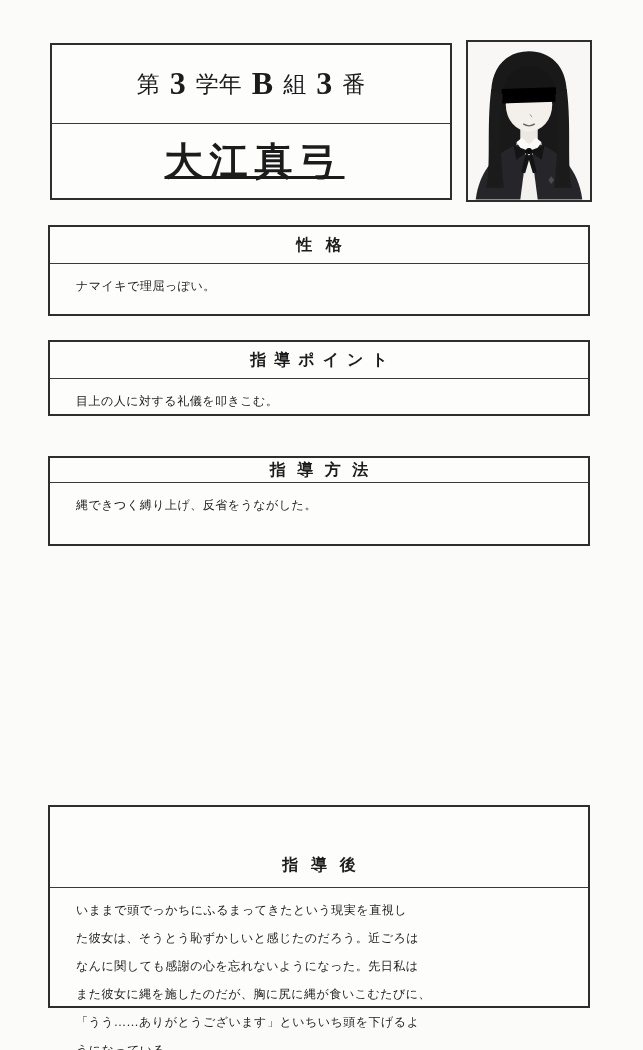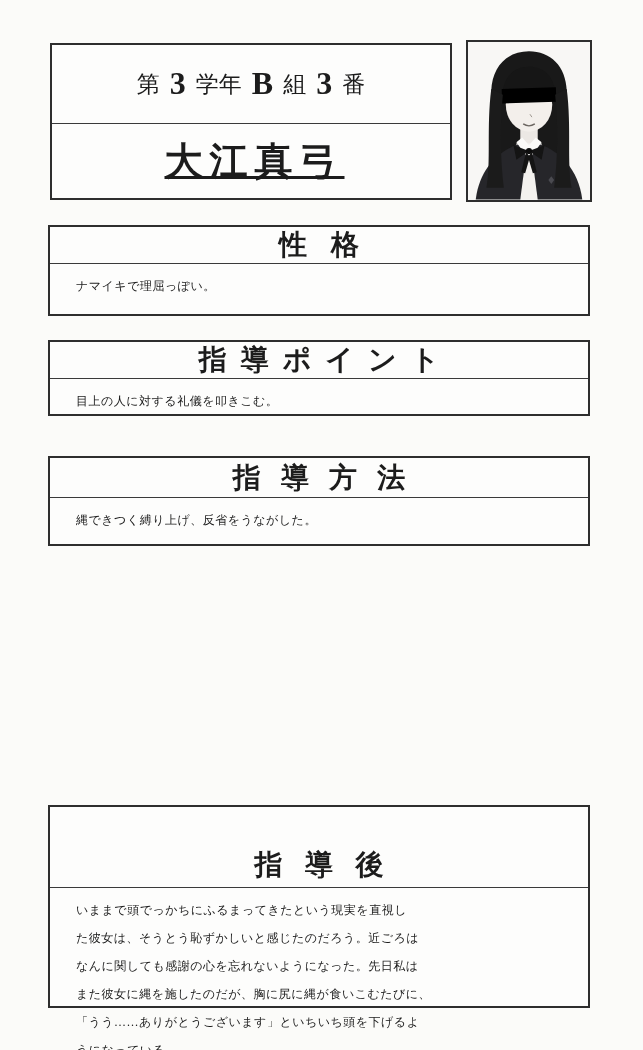--- a/index.html
+++ b/index.html
@@ -34,29 +34,29 @@
     border:2px solid #2e2e2e;background:#f7f6f4;
   }
   .photo svg{display:block;width:100%;height:100%;}
   
   .sec{
     position:absolute;left:48px;width:542px;border:2px solid #2e2e2e;background:#fdfdfc;
   }
   .sec-h{
     display:flex;align-items:center;justify-content:center;
     border-bottom:1.5px solid #3a3a3a;
-    font-size:28px;font-weight:bold;letter-spacing:0.72em;text-indent:0.72em;
+    font-size:16px;font-weight:bold;letter-spacing:0.72em;text-indent:0.72em;
   }
   .sec-b{
     font-size:12px;letter-spacing:0.5px;padding:12px 12px 0 26px;
   }
   .sec-b span{white-space:pre-line;}
   .s1{top:225px;height:91px;}  .s1 .sec-h{height:37px;letter-spacing:0.85em;text-indent:0.85em;}
   .s2{top:340px;height:76px;}  .s2 .sec-h{height:37px;letter-spacing:0.5em;text-indent:0.5em;}
-  .s3{top:456px;height:90px;}  .s3 .sec-h{height:40px;}
+  .s3{top:456px;height:90px;}  .s3 .sec-h{height:25px;}
   .s4{top:570px;height:208px;} .s4 .sec-h{height:35px;}
   .s5{top:805px;height:203px;} .s5 .sec-h{height:45px;letter-spacing:0.8em;text-indent:0.8em;margin-top:36px;}
   .s1 .sec-b,.s2 .sec-b,.s3 .sec-b{padding-top:14px;}
   .s4 .sec-b{line-height:32px;padding-top:9px;}
   .s5 .sec-b{line-height:28px;padding-top:8px;}
 </style>
 </head>
 <body>
 
 <div class="page">

